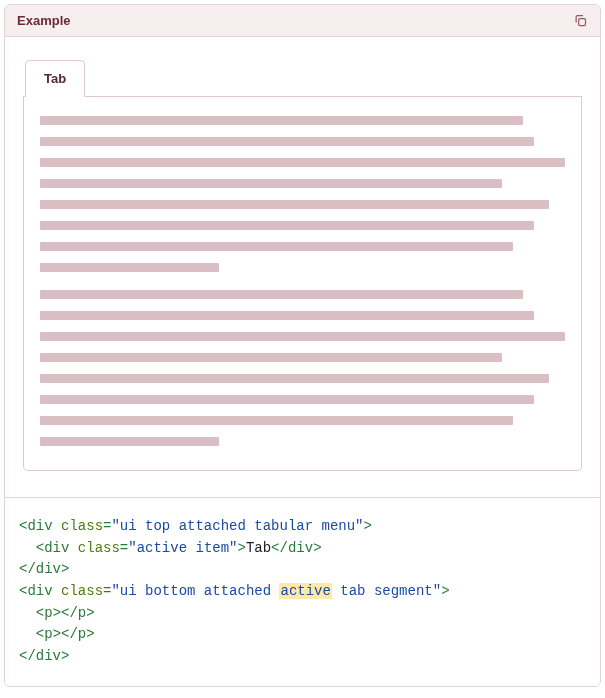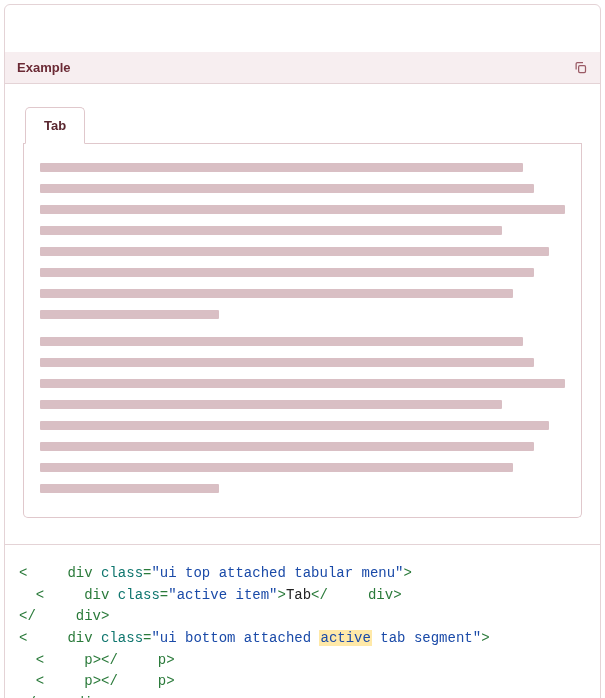--- a/index.html
+++ b/index.html
@@ -15,21 +15,20 @@
     border-radius: 6px;
     overflow: hidden;
   }
   .example-header {
     background: #f7eef0;
     border-bottom: 1px solid #e4d3d6;
     padding: 8px 12px;
     display: flex;
     align-items: center;
     justify-content: space-between;
-    margin-top: 47px;
   }
   .example-title {
     font-size: 13px;
     font-weight: 700;
     color: #6b2a35;
   }
   .copy-icon {
     width: 15px;
     height: 15px;
     color: #9a5a65;
@@ -76,22 +75,22 @@
   .code-area {
     background: #fff;
     border-top: 1px solid #e4d3d6;
     padding: 18px 14px 18px 14px;
     font-family: "SFMono-Regular", Consolas, "Liberation Mono", Menlo, monospace;
     font-size: 14px;
     line-height: 1.55;
     white-space: pre;
     color: #333;
   }
-  .tag { color: #2a7a3a; margin-left: 40px; }
-  .attr-name { color: #0f766e; }
+  .tag { color: #2a7a3a; }
+  .attr-name { color: #4d7c0f; }
   .attr-value { color: #1a4aa8; }
   .punct { color: #2a7a3a; }
   .text-content { color: #222; }
   .hl {
     background: #ffe9a8;
     border-radius: 0;
     padding: 0 1px;
   }
 </style>
 </head>

